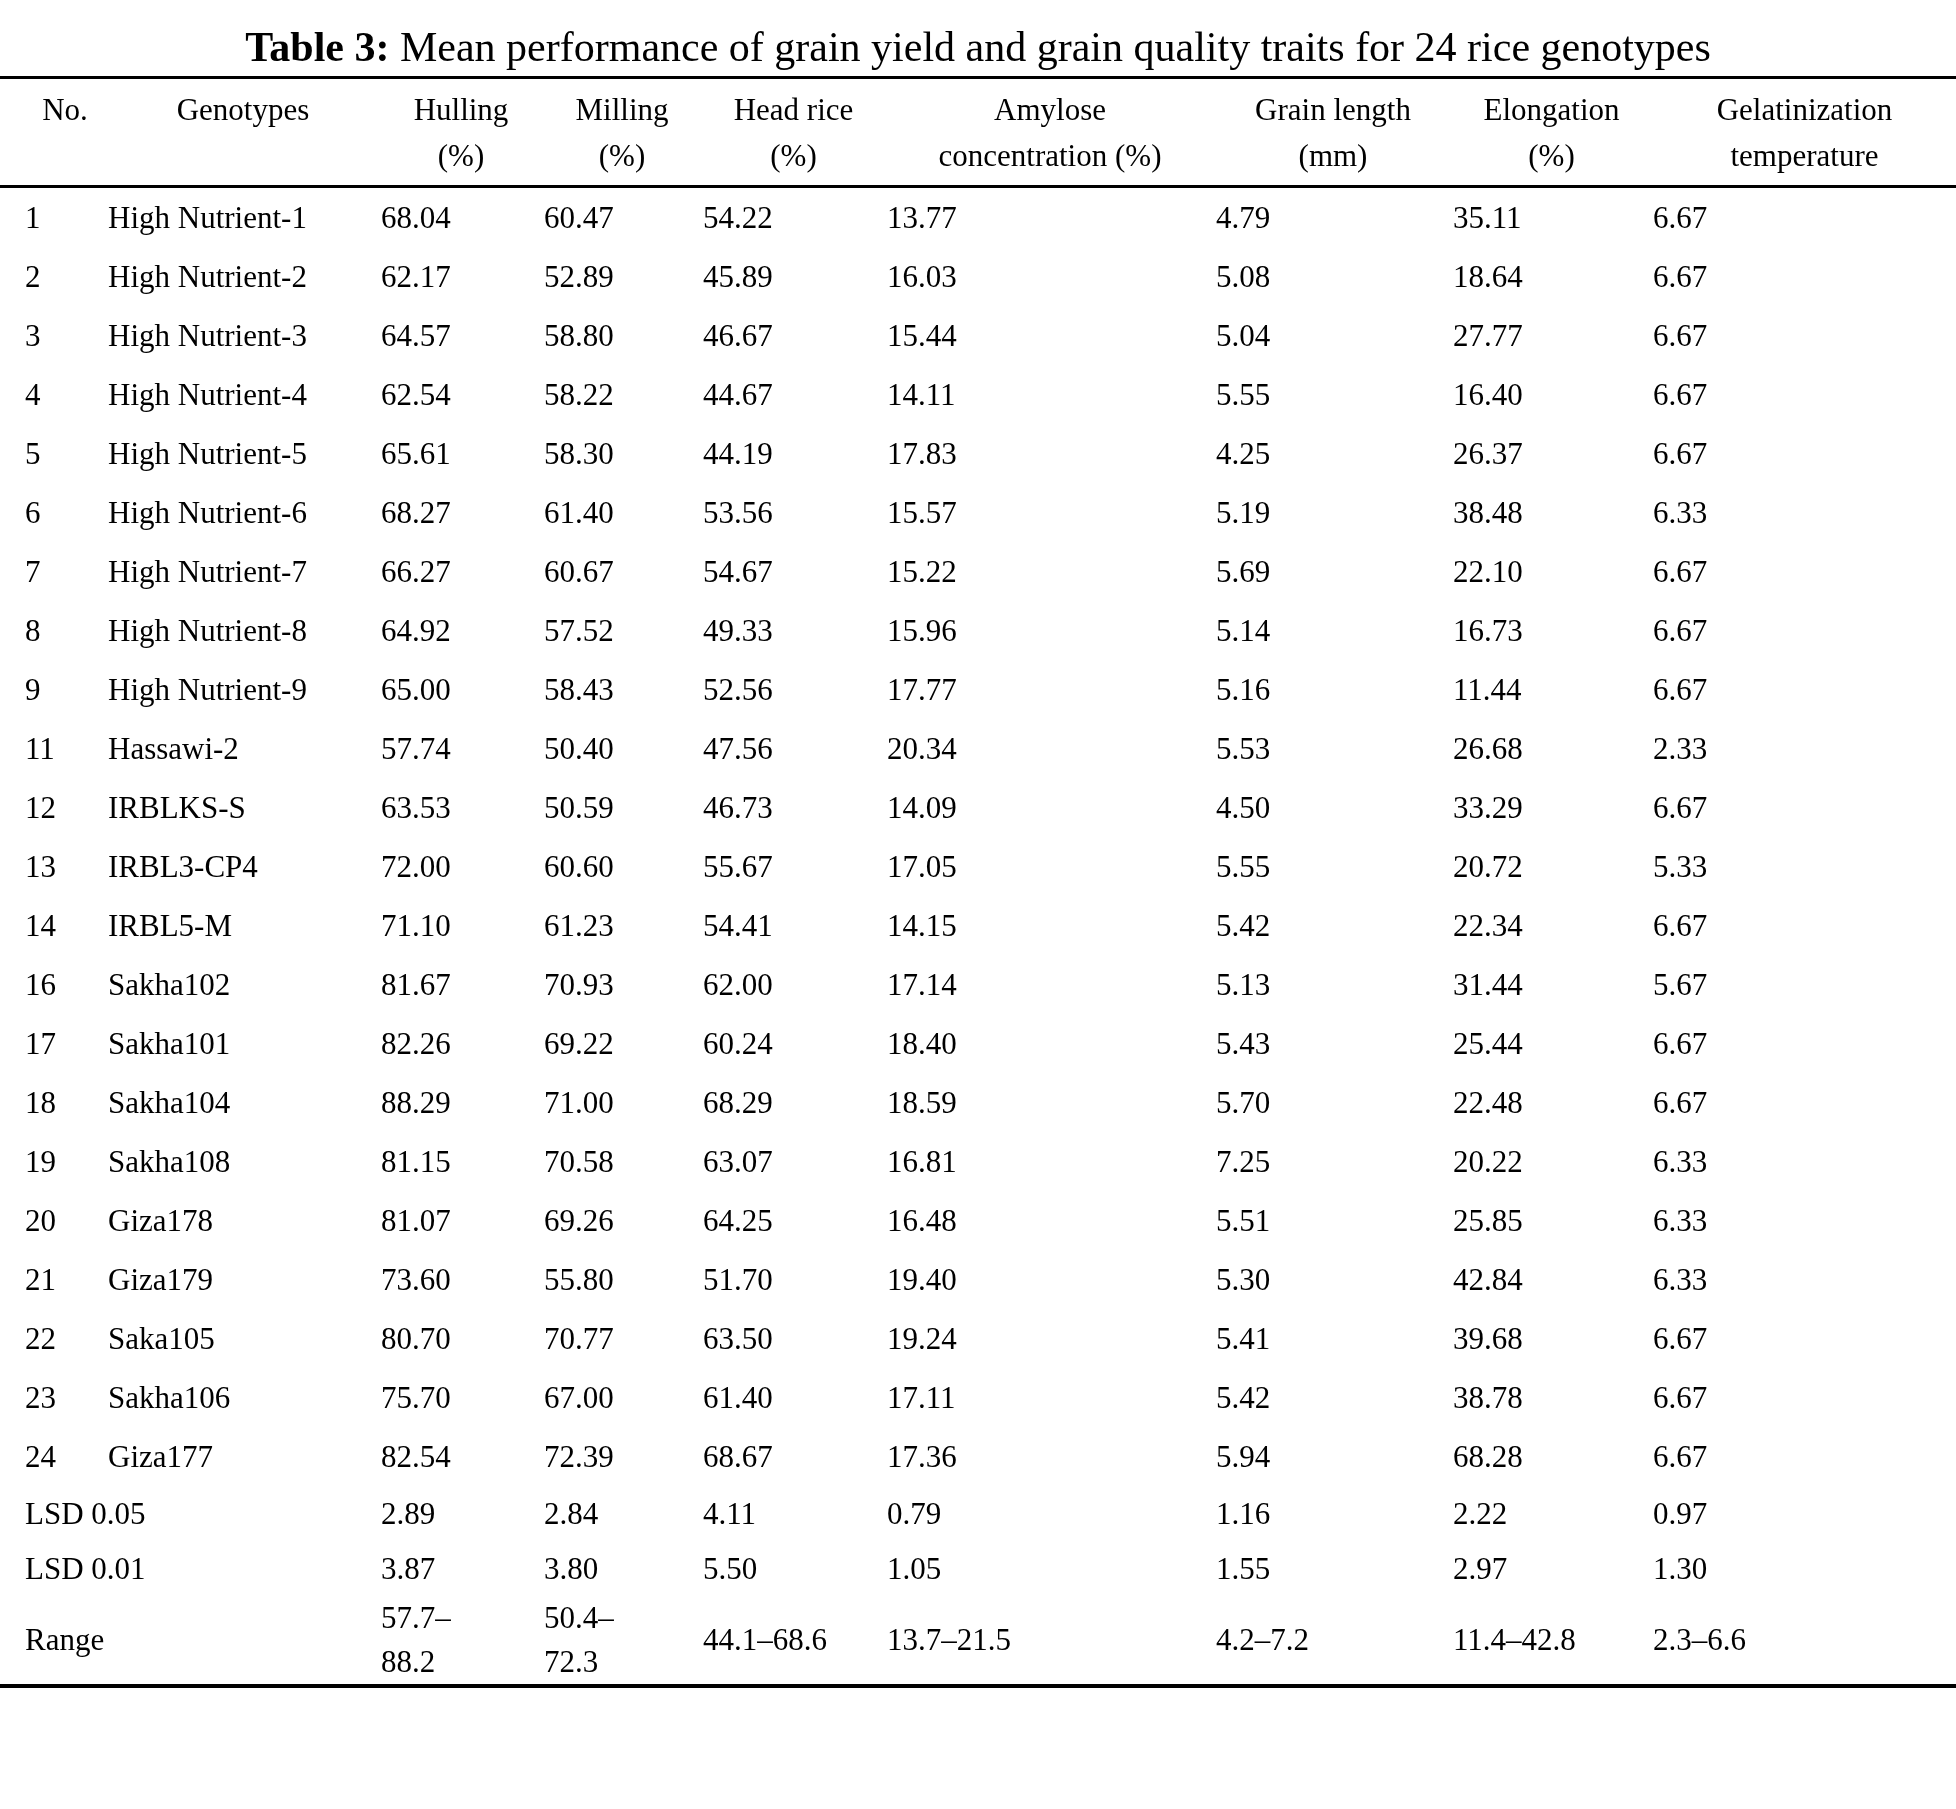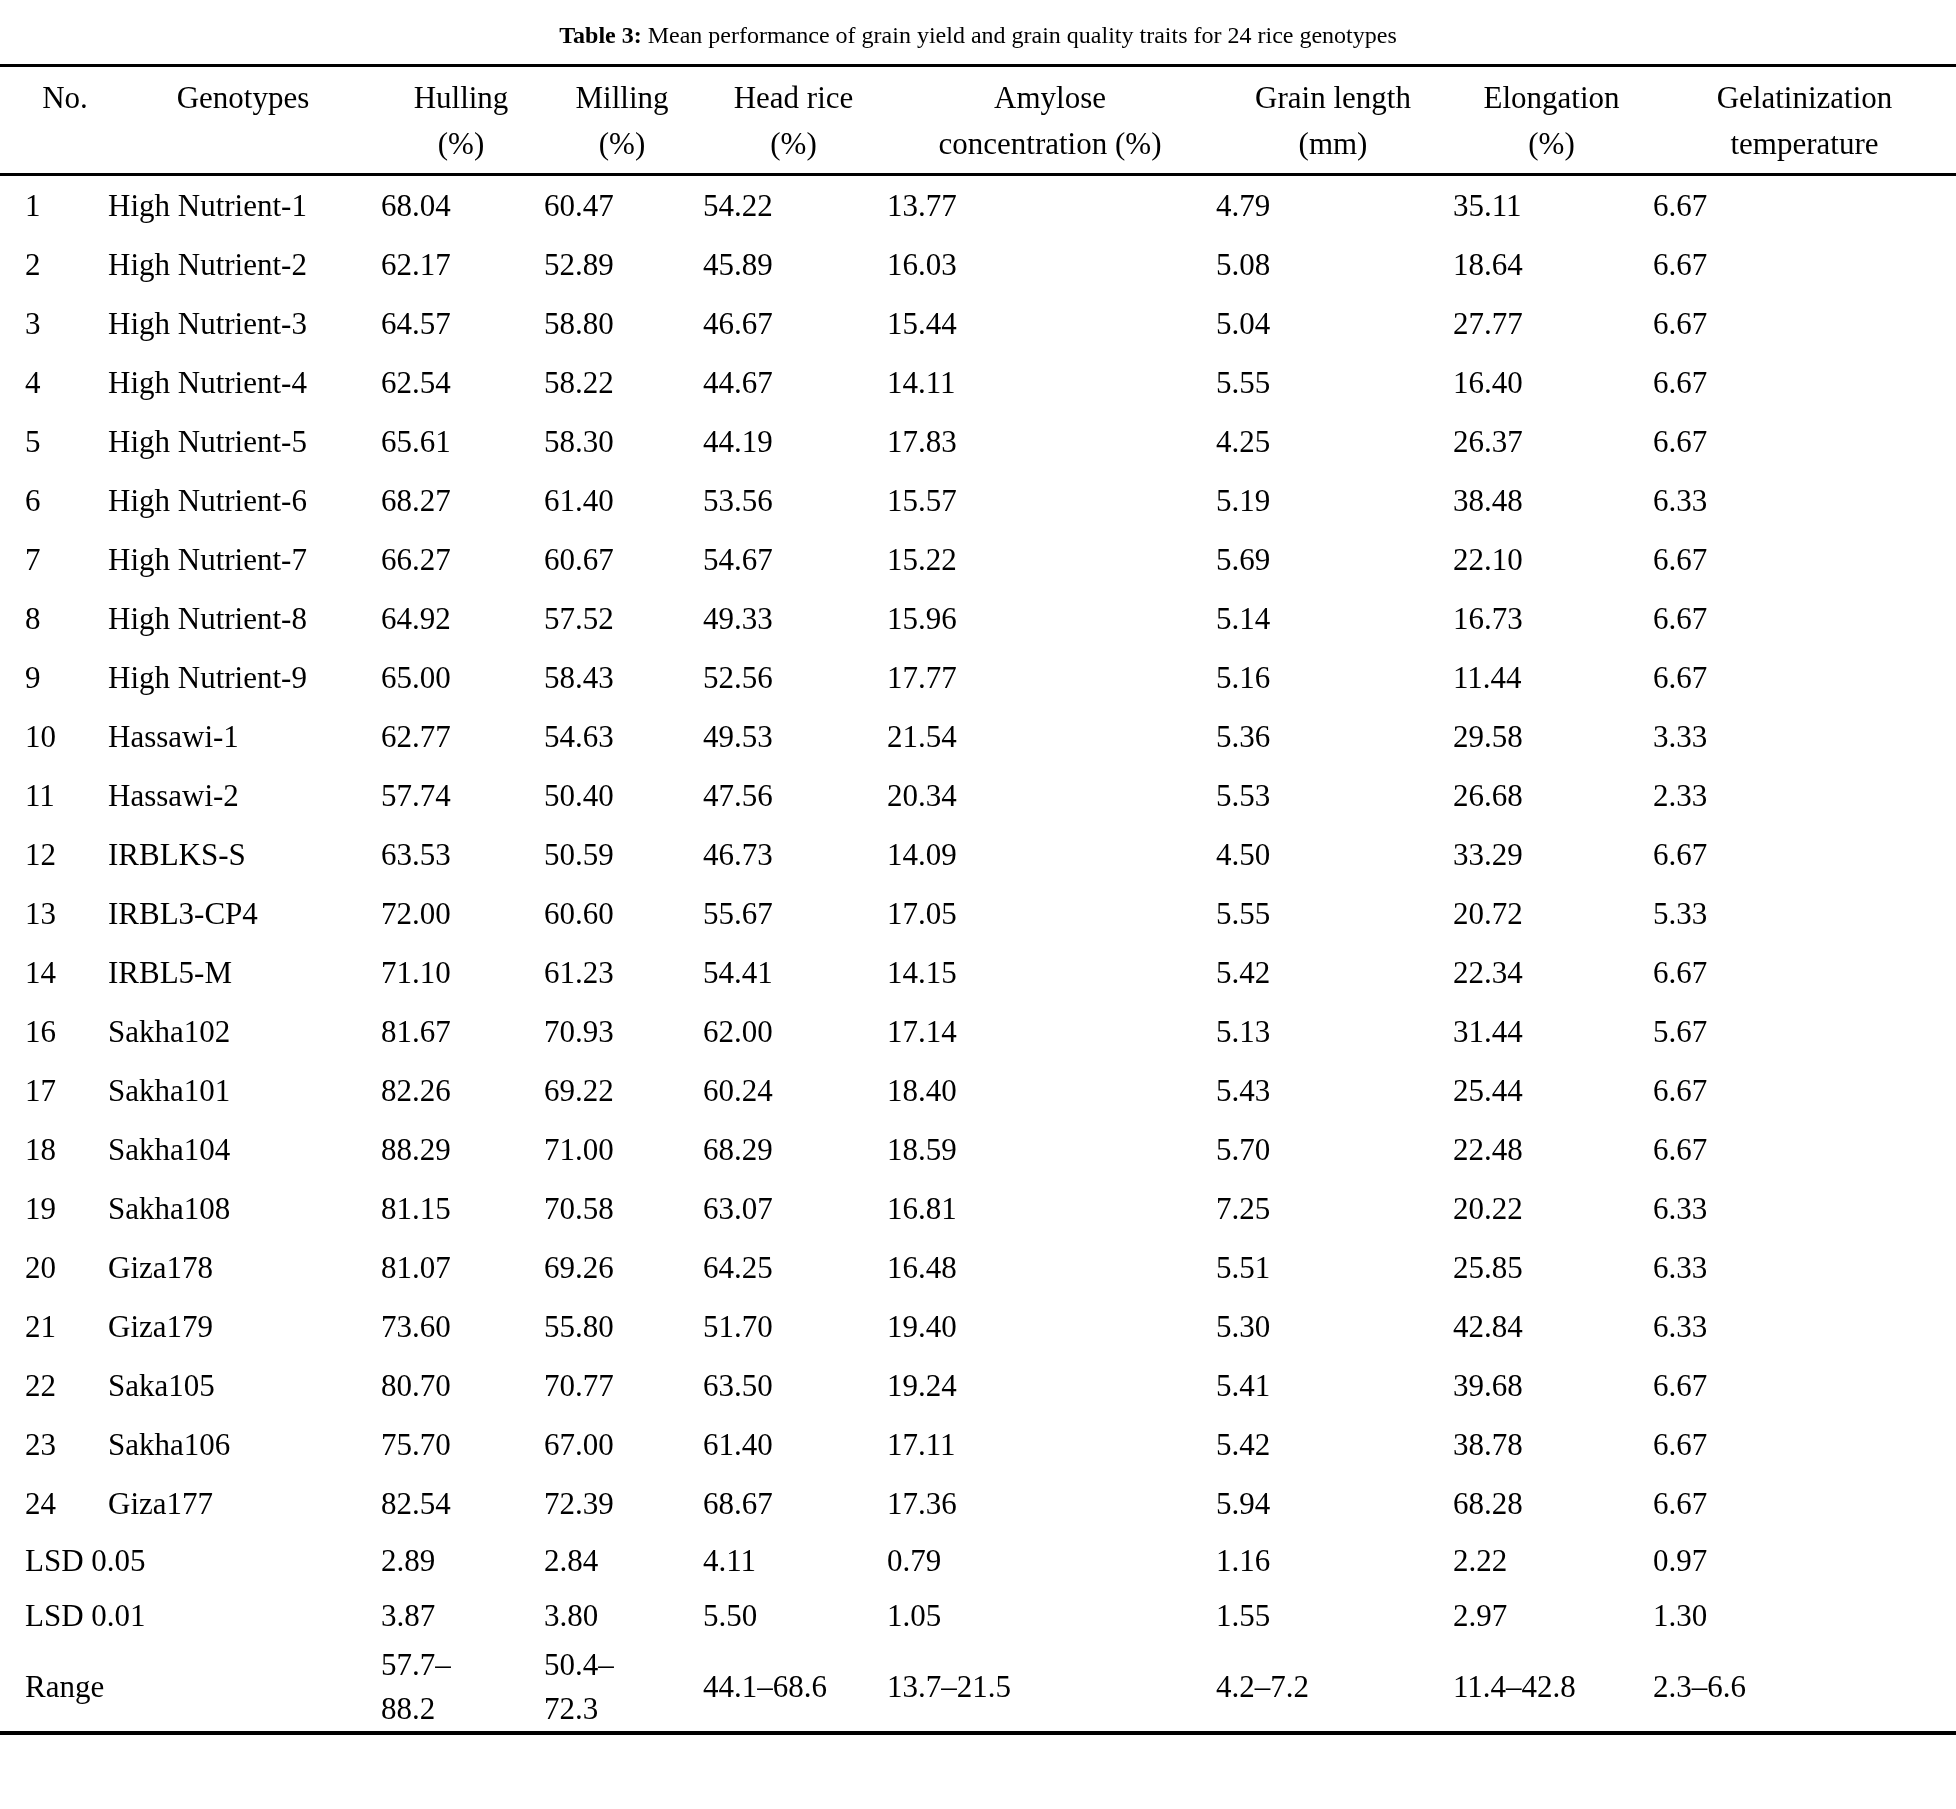--- a/index.html
+++ b/index.html
@@ -7,22 +7,22 @@
     width: 1956px;
     height: 1809px;
     background: #ffffff;
     color: #000000;
     font-family: "Liberation Serif", serif;
     overflow: hidden;
     box-sizing: border-box;
   }
   .title {
     text-align: center;
-    font-size: 24px;
-    padding-top: 10px;
+    font-size: 42px;
+    padding-top: 22px;
     height: 54px;
     line-height: 50px;
     white-space: nowrap;
   }
   .title .title-label { font-weight: bold; }
   table.data-table {
     border-collapse: collapse;
     table-layout: fixed;
     width: 1956px;
     border-top: 3px solid #000000;
@@ -204,31 +204,20 @@
           <td data-name="genotype-name">High Nutrient-9</td>
           <td data-name="value-cell">65.00</td>
           <td data-name="value-cell">58.43</td>
           <td data-name="value-cell">52.56</td>
           <td data-name="value-cell">17.77</td>
           <td data-name="value-cell">5.16</td>
           <td data-name="value-cell">11.44</td>
           <td data-name="value-cell">6.67</td>
         </tr>
         <tr data-name="table-row">
-          <td data-name="row-number">10</td>
-          <td data-name="genotype-name">Hassawi-1</td>
-          <td data-name="value-cell">62.77</td>
-          <td data-name="value-cell">54.63</td>
-          <td data-name="value-cell">49.53</td>
-          <td data-name="value-cell">21.54</td>
-          <td data-name="value-cell">5.36</td>
-          <td data-name="value-cell">29.58</td>
-          <td data-name="value-cell">3.33</td>
-        </tr>
-        <tr data-name="table-row">
           <td data-name="row-number">11</td>
           <td data-name="genotype-name">Hassawi-2</td>
           <td data-name="value-cell">57.74</td>
           <td data-name="value-cell">50.40</td>
           <td data-name="value-cell">47.56</td>
           <td data-name="value-cell">20.34</td>
           <td data-name="value-cell">5.53</td>
           <td data-name="value-cell">26.68</td>
           <td data-name="value-cell">2.33</td>
         </tr>

